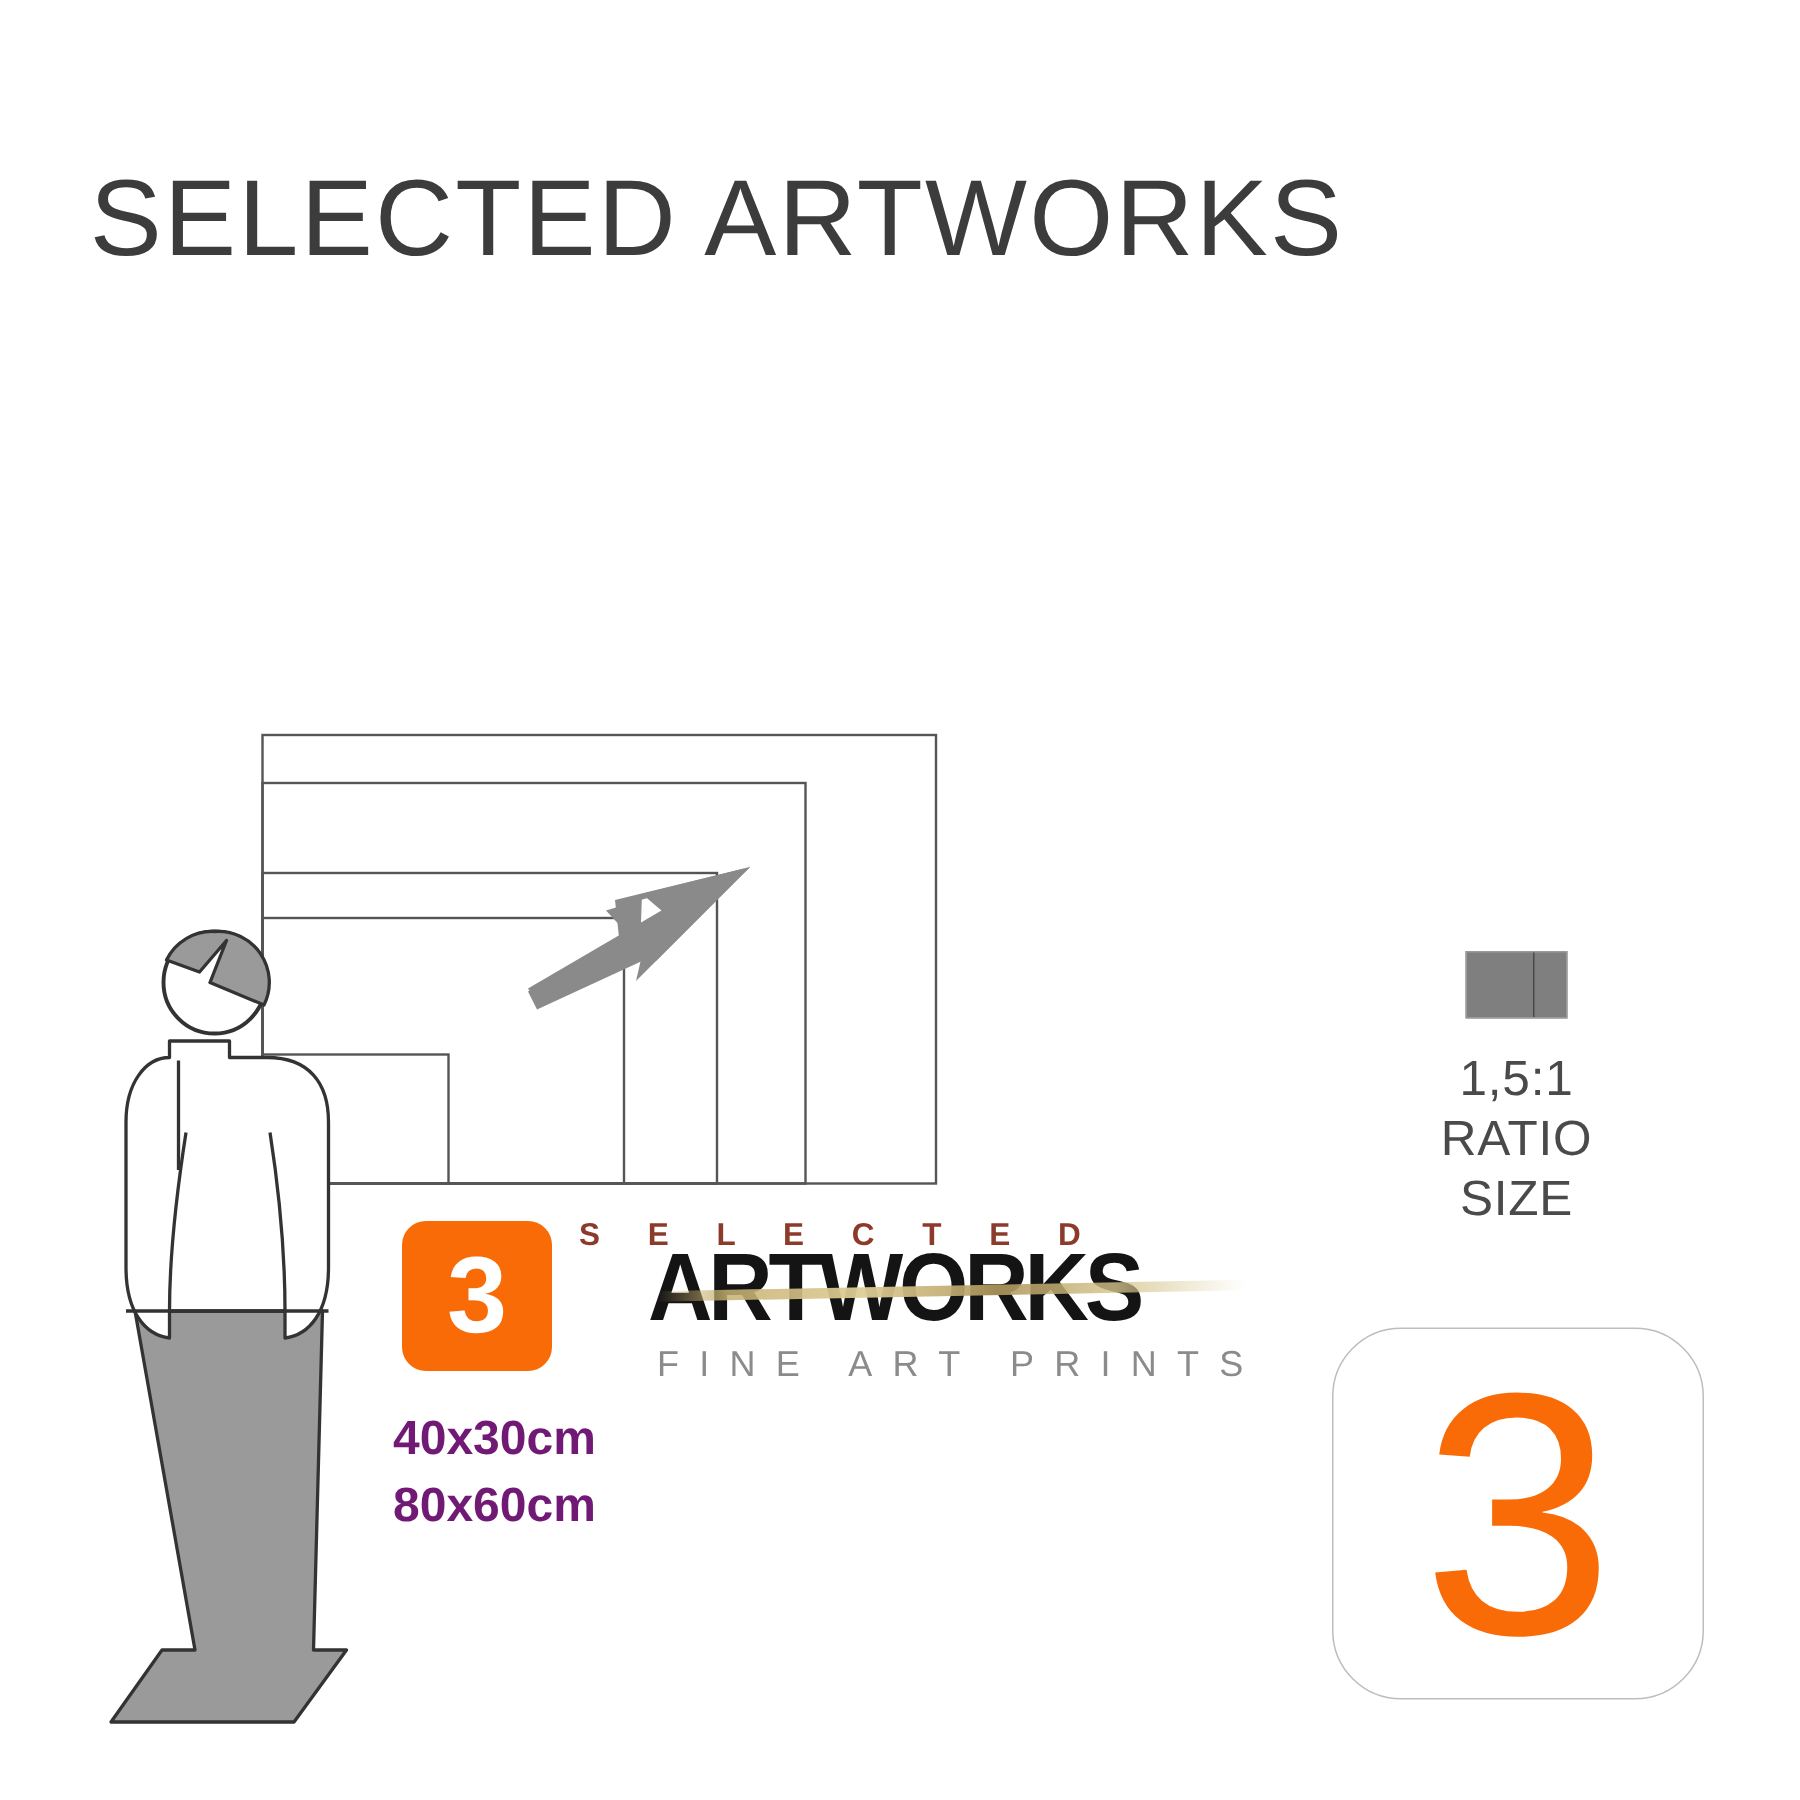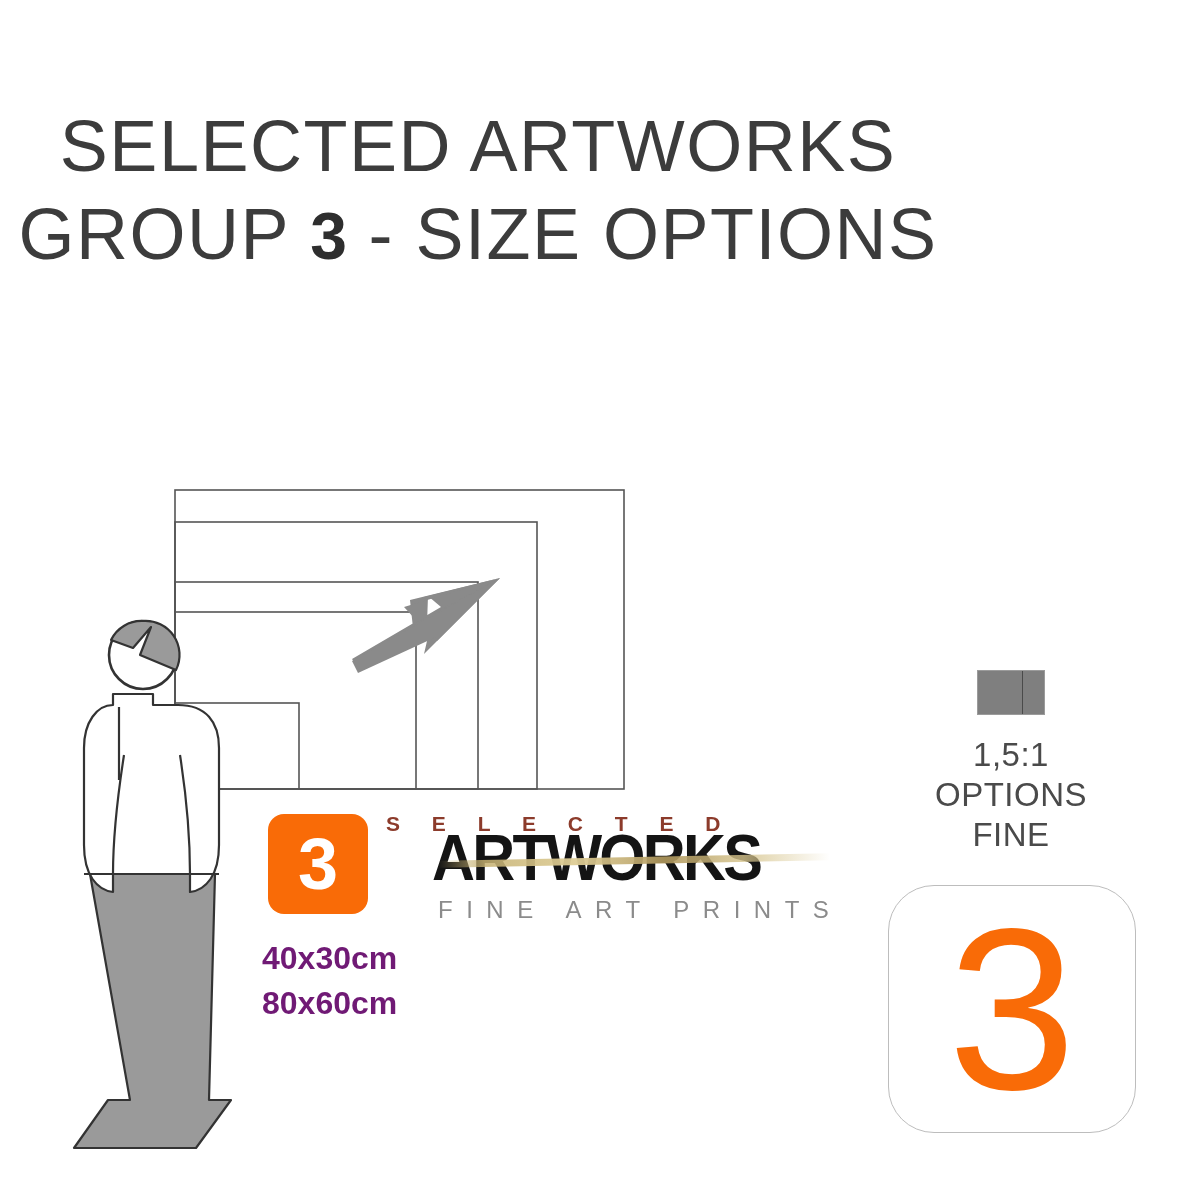--- a/index.html
+++ b/index.html
@@ -161,21 +161,21 @@
     line-height: 45px;
     color: #701a75;
     font-family: "Liberation Sans", sans-serif;
     white-space: nowrap;
   }
 
   
   .aspect-panel {
     position: absolute;
     left: 896px;
-    top: 670px;
+    top: 634px;
     width: 230px;
     text-align: center;
   }
   .aspect-swatch {
     position: relative;
     width: 68px;
     height: 45px;
     margin: 0 auto;
     background: #7f7f7f;
     border: 1px solid #9b9b9b;
@@ -222,21 +222,20 @@
     font-family: "Liberation Sans", sans-serif;
   }
 </style>
 </head>
 <body>
 
 <div id="stage">
 
   <div class="title-block">
     <div class="title-line">SELECTED ARTWORKS</div>
-    <div class="title-line title-line-2"><span>GROUP </span><span class="title-strong">3</span><span> - SIZE OPTIONS</span></div>
   </div>
 
   <svg id="frames-svg" viewBox="0 0 1200 1200">
 
     <g fill="none" stroke="#555555" stroke-width="1.6">
       <rect x="175" y="490" width="449" height="299"></rect>
       <rect x="175" y="522" width="362" height="267"></rect>
       <rect x="175" y="582" width="303" height="207"></rect>
       <rect x="175" y="612" width="241" height="177"></rect>
       <rect x="175" y="703" width="124" height="86"></rect>
@@ -290,21 +289,21 @@
   <div class="size-list">
     <div class="size-item">40x30cm</div>
     <div class="size-item">80x60cm</div>
   </div>
 
   <div class="aspect-panel">
     <div class="aspect-swatch">
       <div class="divider"></div>
     </div>
     <div class="aspect-text">1,5:1</div>
-    <div class="aspect-text" style="margin-top:0">OPTIONS</div>
-    <div class="aspect-text" style="margin-top:0">FINE</div>
+    <div class="aspect-text" style="margin-top:0">RATIO</div>
+    <div class="aspect-text" style="margin-top:0">SIZE</div>
   </div>
 
   <div class="number-tile">
     <span class="num">3</span>
   </div>
 
 </div>
 
 </body></html>

